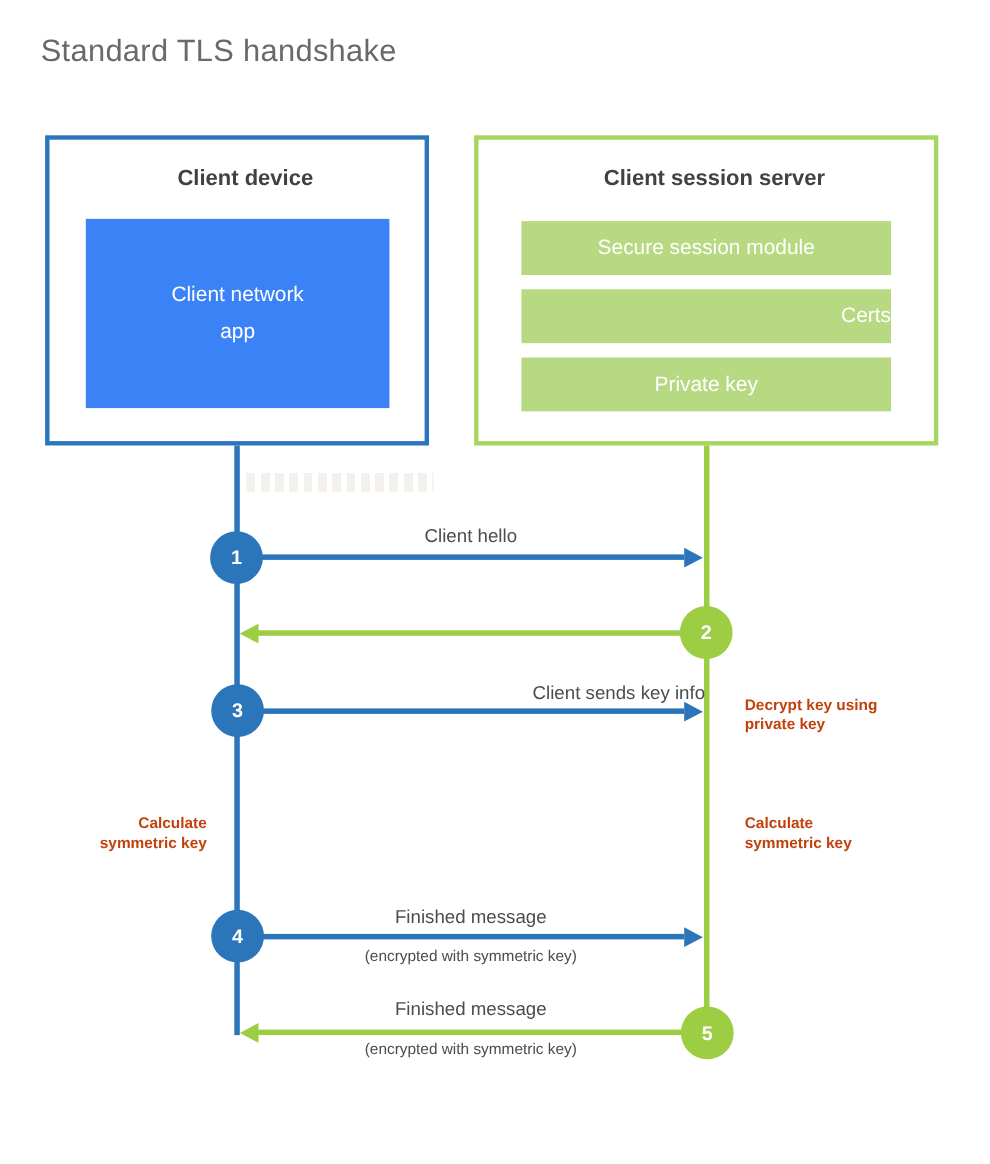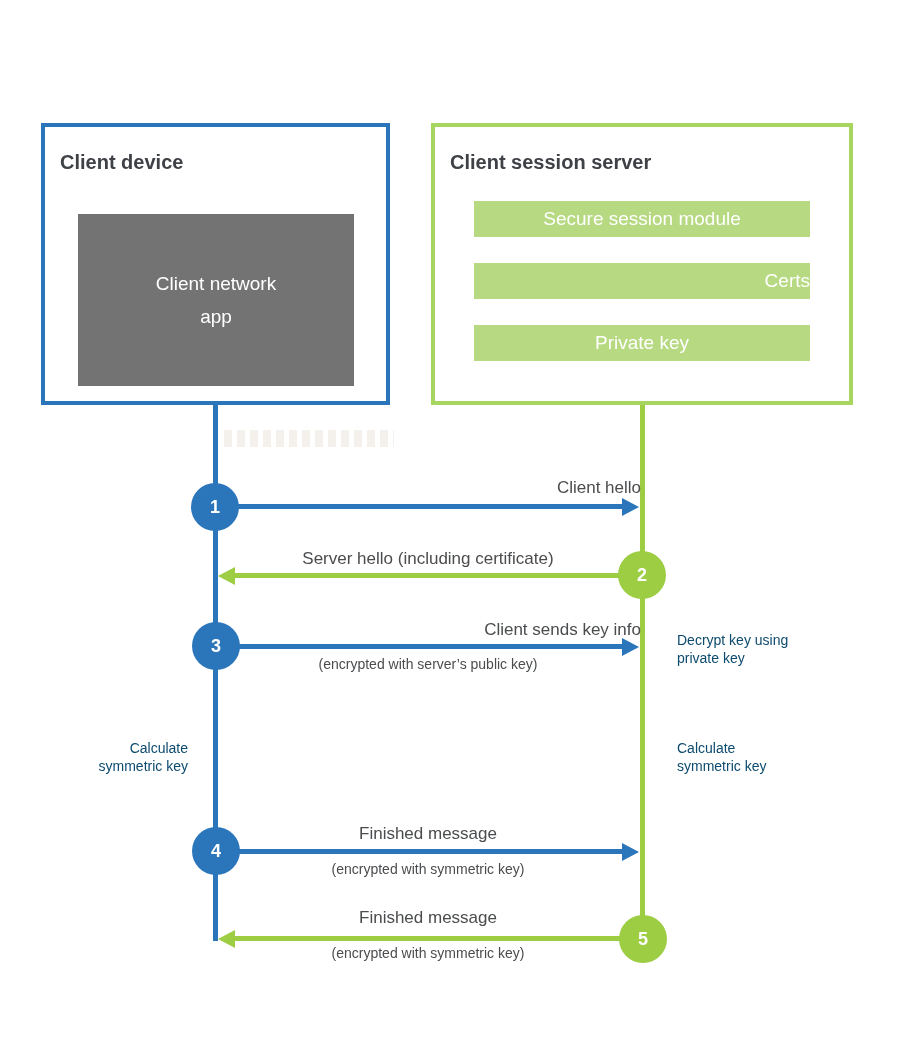--- a/index.html
+++ b/index.html
@@ -9,30 +9,30 @@
   }
   .title{
     position:absolute;left:37px;top:30px;font-size:28px;font-weight:400;
     color:#67696c;letter-spacing:.3px;
   }
   
   .outer-box{position:absolute;top:123px;height:282px;background:#fff;box-sizing:border-box;}
   .client-box{left:41px;width:349px;border:4px solid #2b76bb;}
   .server-box{left:431px;width:422px;border:4px solid #a6d65f;}
   .box-heading{
-    position:absolute;top:24px;left:0;right:0;
+    position:absolute;top:24px;left:0;right:0;text-align:center;
     font-size:20px;font-weight:700;color:#3e4146;padding-left:15px;
   }
   .client-app{
-    position:absolute;left:78px;top:214px;width:276px;height:172px;background:#737373;
+    position:absolute;left:78px;top:199px;width:276px;height:172px;background:#3b82f6;
     display:flex;align-items:center;justify-content:center;text-align:center;
     color:#ffffff;font-size:19px;line-height:1.75;
   }
   .server-bar{
-    position:absolute;left:474px;width:336px;height:36px;background:#b6d981;
+    position:absolute;left:474px;width:336px;height:49px;background:#b6d981;
     display:flex;align-items:center;justify-content:center;
     color:#ffffff;font-size:19px;
   }
   
   .vline{position:absolute;top:405px;width:5px;height:536px;}
   .vline-blue{left:213px;background:#2b76bb;}
   .vline-green{left:640px;background:#9ccd42;}
   
   .ghost{
     position:absolute;left:224px;top:430px;width:170px;height:17px;
@@ -49,29 +49,30 @@
   
   .arrow-bar{position:absolute;height:5px;}
   .bar-blue{background:#2b76bb;}
   .bar-green{background:#9ccd42;}
   .arrow-head{position:absolute;width:0;height:0;border-top:9px solid rgba(0,0,0,0);border-bottom:9px solid rgba(0,0,0,0);}
   .head-right{border-left:17px solid #2b76bb;}
   .head-left{border-right:17px solid #9ccd42;}
   
   .step-label{position:absolute;left:215px;width:426px;text-align:center;font-size:17px;color:#4a4c4e;}
   .step-sub{position:absolute;left:215px;width:426px;text-align:center;font-size:14px;color:#4a4c4e;}
-  .side-note{position:absolute;font-size:14px;color:#0c4a6e;line-height:1.3;}
+  .side-note{position:absolute;font-size:14px;color:#c2410c;line-height:1.3;font-weight:bold;}
   .note-right{left:677px;text-align:left;width:150px;}
   .note-left{left:50px;width:138px;text-align:right;}
 </style>
 </head>
 <body>
 
 <div id="page">
 
+  <div class="title">Standard TLS handshake</div>
 
   <div class="outer-box client-box">
     <div class="box-heading">Client device</div>
   </div>
   <div class="client-app">
     <div>
       <span>Client network</span><br>
       <span>app</span>
     </div>
   </div>
@@ -86,38 +87,36 @@
     <span>Certs</span>
   </div>
   <div class="server-bar" style="top:325px;">
     <span>Private key</span>
   </div>
 
   <div class="vline vline-blue"></div>
   <div class="vline vline-green"></div>
   <div class="ghost"></div>
 
-  <div class="step-label" style="top:478px;text-align:right;">Client hello</div>
+  <div class="step-label" style="top:478px;">Client hello</div>
   <div class="arrow-bar bar-blue" style="left:215px;top:504px;width:407px;"></div>
   <div class="arrow-head head-right" style="left:622px;top:498px;"></div>
   <div class="circle circle-blue" style="left:191px;top:483px;">
     <span>1</span>
   </div>
 
-  <div class="step-label" style="top:549px;">Server hello (including certificate)</div>
   <div class="arrow-bar bar-green" style="left:234px;top:573px;width:408px;"></div>
   <div class="arrow-head head-left" style="left:218px;top:567px;"></div>
   <div class="circle circle-green" style="left:618px;top:551px;">
     <span>2</span>
   </div>
 
   <div class="step-label" style="top:620px;text-align:right;">Client sends key info</div>
   <div class="arrow-bar bar-blue" style="left:216px;top:644px;width:406px;"></div>
   <div class="arrow-head head-right" style="left:622px;top:638px;"></div>
-  <div class="step-sub" style="top:656px;">(encrypted with server’s public key)</div>
   <div class="circle circle-blue" style="left:192px;top:622px;">
     <span>3</span>
   </div>
   <div class="side-note note-right" style="top:631px;">
     <span>Decrypt key using</span><br>
     <span>private key</span>
   </div>
 
   <div class="side-note note-left" style="top:739px;">
     <span>Calculate</span><br>

